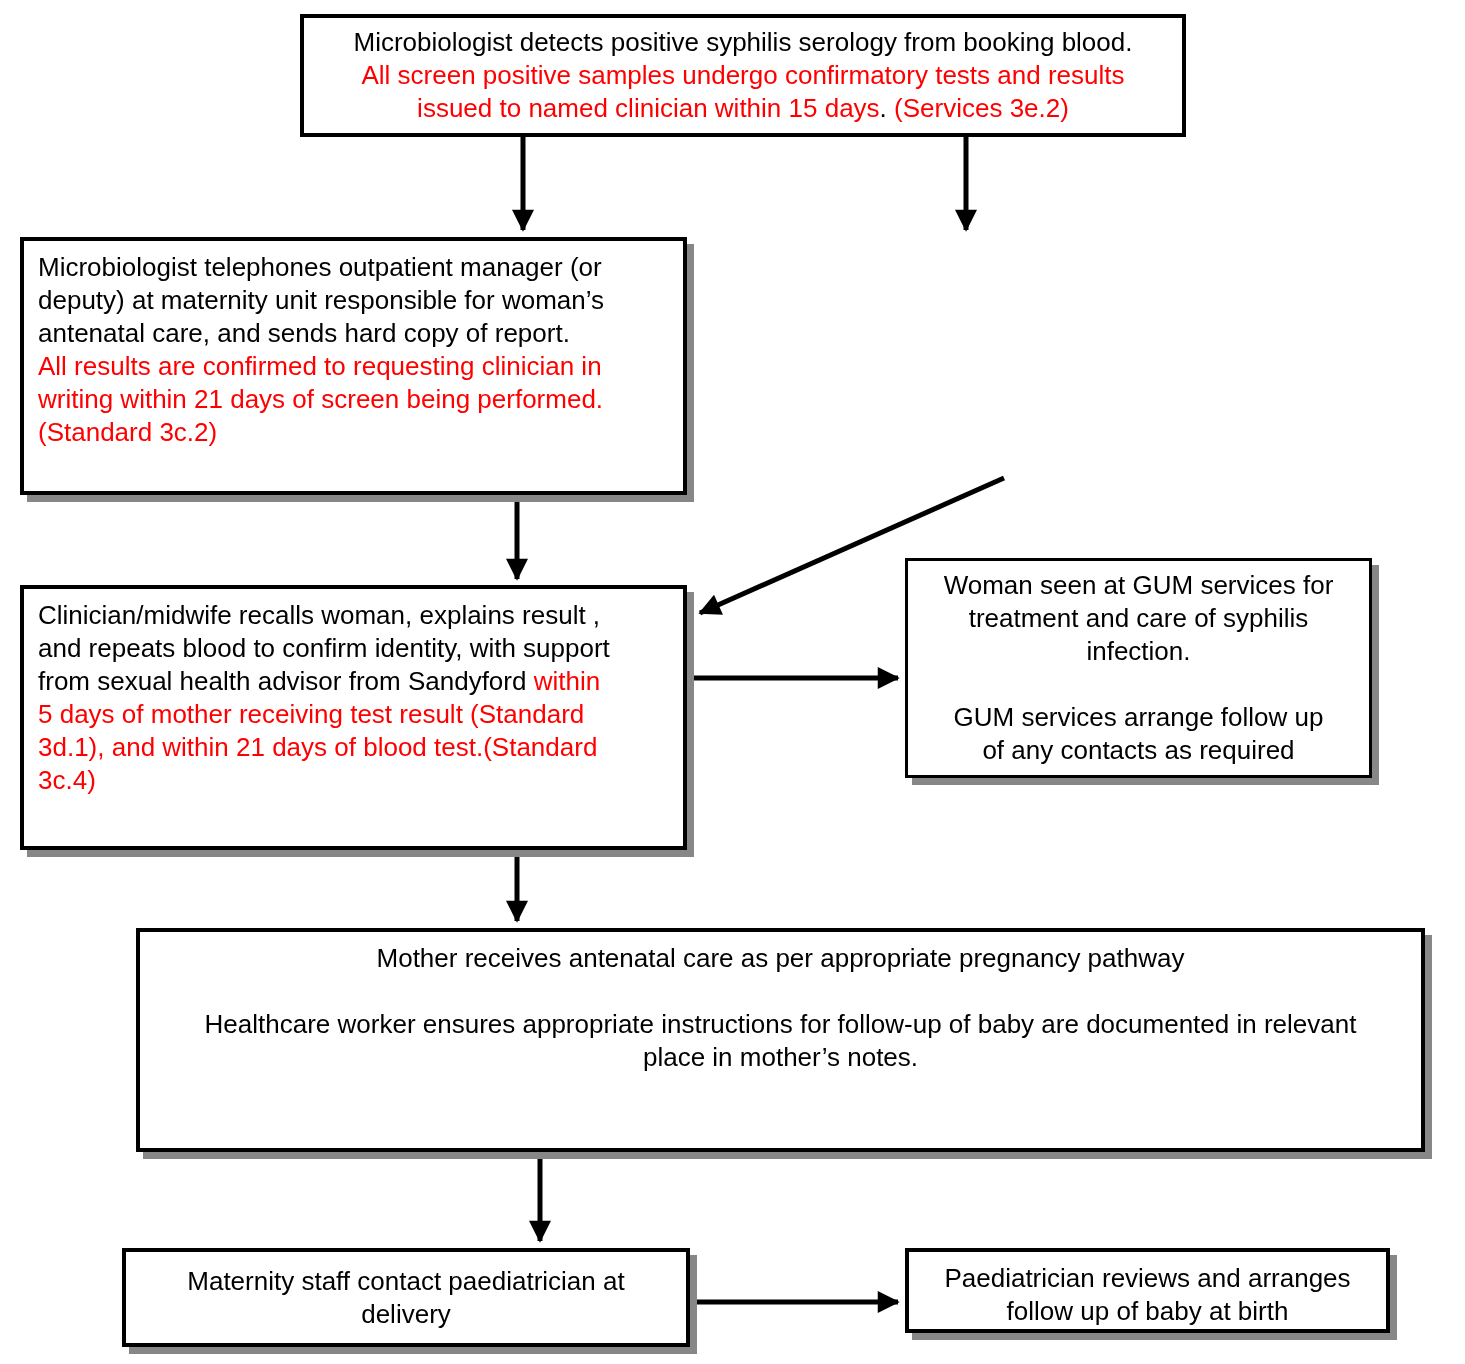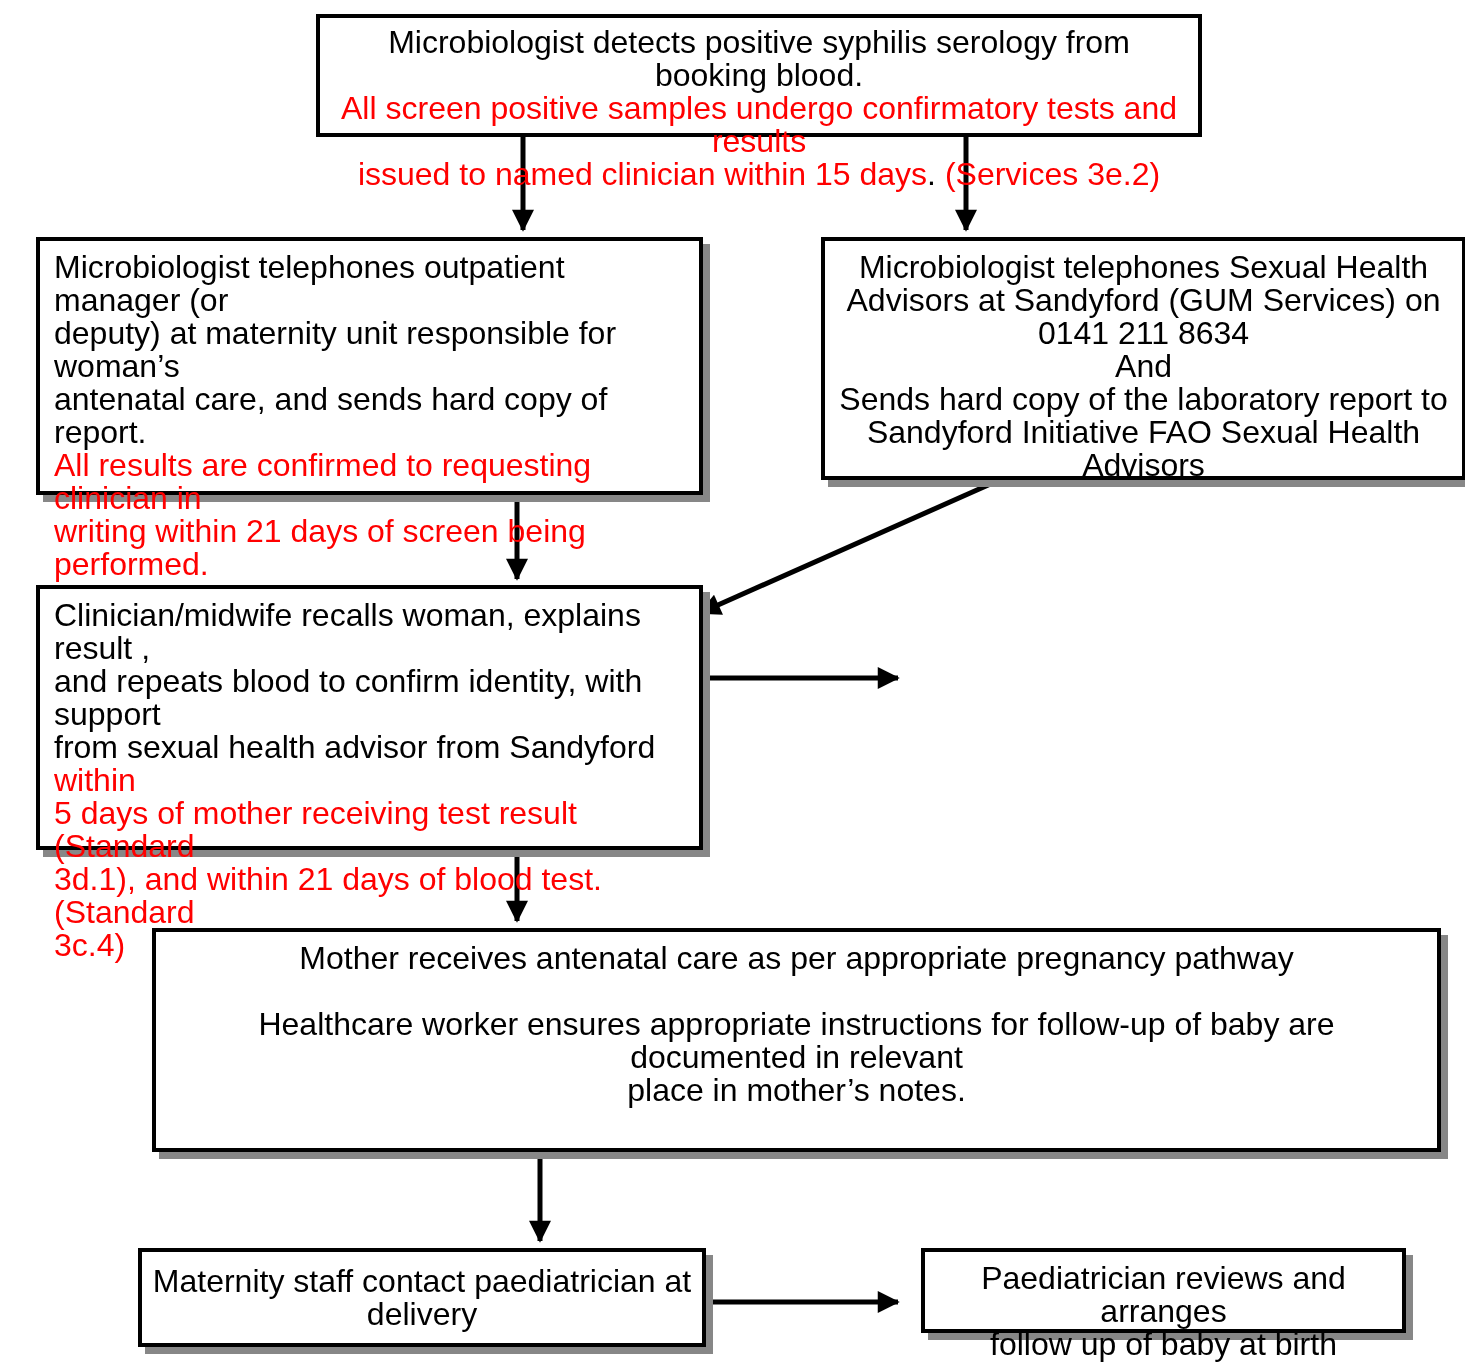--- a/index.html
+++ b/index.html
@@ -17,24 +17,23 @@
     overflow:hidden;
   }
   .arrows{position:absolute;left:0;top:0;}
   .arrows line{stroke:var(--ink);stroke-width:5;}
   .arrows .head{fill:var(--ink);}
   .box{
     position:absolute;
     box-sizing:border-box;
     border:4px solid var(--ink);
     background:#ffffff;
-    font-size:32px;
+    font-size:26px;
     line-height:33px;
     white-space:pre-line;
-    margin-left:16px;
   }
   .shadow{box-shadow:7px 7px 0 0 var(--shadow);}
   .center{text-align:center;}
   .seg-b{font-weight:400;}
   .seg-ri{color:var(--em);}
   
   .b-detect   {left:300px;top:14px;   width:886px; height:123px;padding:8px 8px;}
   .b-microtel {left:20px; top:237px;  width:667px; height:258px;padding:10px 14px;}
   .b-sandyford{left:805px;top:237px;  width:645px; height:243px;padding:10px 4px;}
   .b-clinician{left:20px; top:585px;  width:667px; height:265px;padding:10px 14px;}
@@ -68,34 +67,34 @@
 </span><span class="seg-ri">All screen positive samples undergo confirmatory tests and results
 issued to named clinician within 15 days</span><span class="seg-n">.  </span><span class="seg-ri">(Services 3e.2)</span></div>
 
   <div class="box shadow b-microtel"><span class="seg-n">Microbiologist </span><span class="seg-b">telephones</span><span class="seg-n"> outpatient manager (or
 deputy) at maternity unit responsible for woman’s
 antenatal care, and sends hard copy of report.
 </span><span class="seg-ri">All results are confirmed to requesting clinician in
 writing within 21 days of screen being performed.
 (Standard 3c.2)</span></div>
 
-  <div class="box shadow center b-sandyford">Microbiologist telephones Sexual Health
-Advisors at Sandyford (GUM Services) on
-0141 211 8634
-And
-Sends hard copy of the laboratory report to
-Sandyford Initiative FAO Sexual Health Advisors</div>
 
   <div class="box shadow b-clinician"><span class="seg-n">Clinician/midwife recalls woman, explains result ,
 and repeats blood to confirm identity, with support
 from sexual health advisor from Sandyford </span><span class="seg-ri">within
 5 days of mother receiving test result (Standard
 3d.1), and within 21 days of blood test.(Standard
 3c.4)</span></div>
 
+  <div class="box shadow center b-gum">Woman seen at GUM services for
+treatment and care of syphilis
+infection.
+
+GUM services arrange follow up
+of any contacts as required</div>
 
   <div class="box shadow center b-mother">Mother receives antenatal care as per appropriate pregnancy pathway
 
 Healthcare worker ensures appropriate instructions for follow-up of baby are documented in relevant
 place in mother’s notes.</div>
 
   <div class="box shadow center b-maternity">Maternity staff contact paediatrician at
 delivery</div>
 
   <div class="box shadow center b-paed">Paediatrician reviews and arranges

